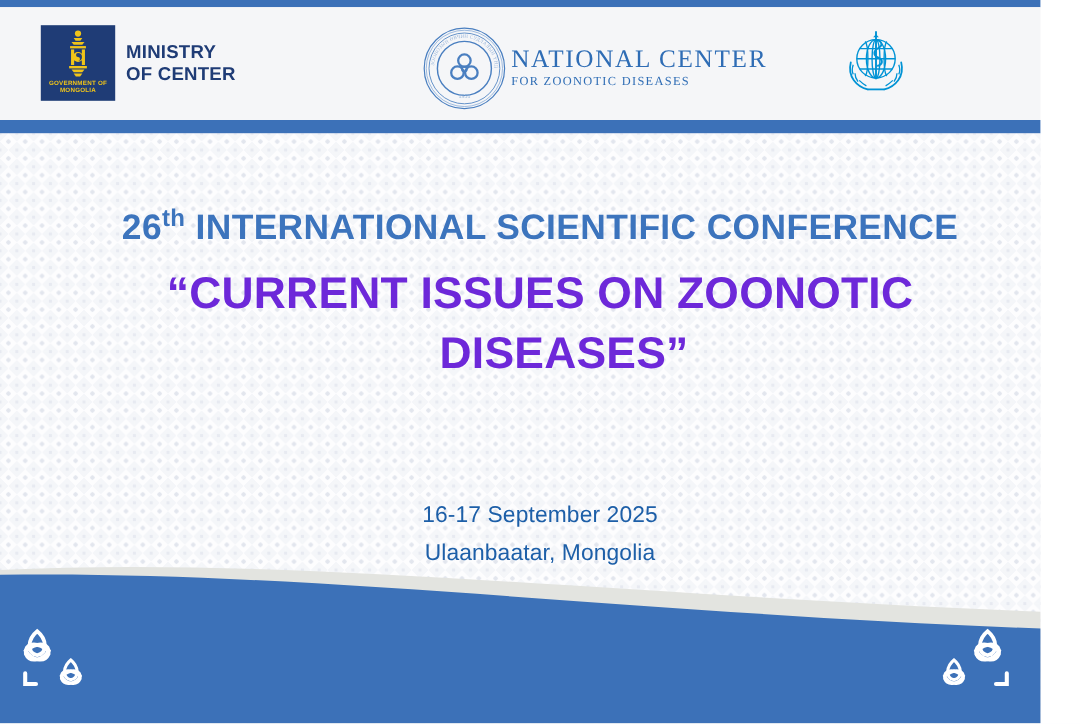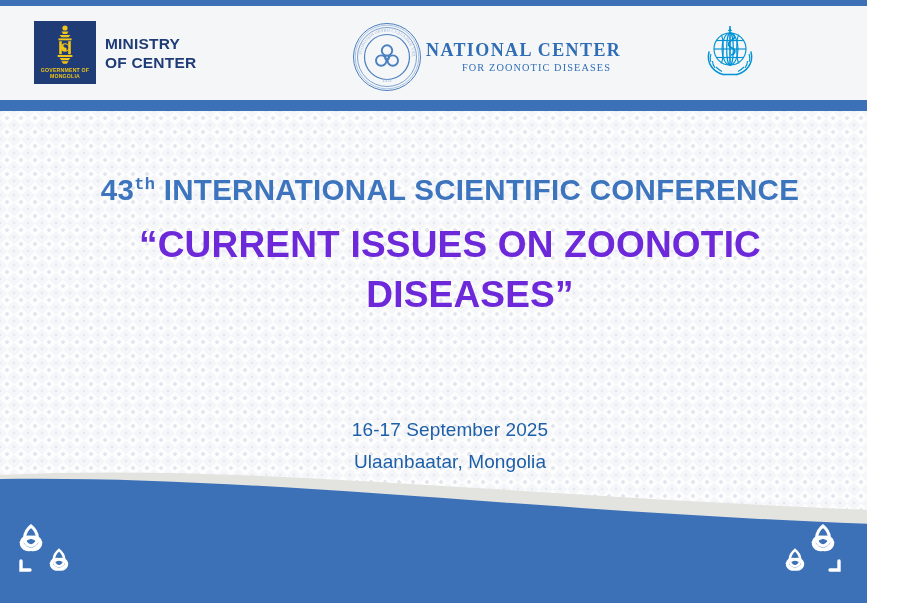--- a/index.html
+++ b/index.html
@@ -48,44 +48,44 @@
   }
   .moh-emb-t1{margin-top:1px;}
   .moh-text{
     color:#1f3c76;font-size:15.5px;font-weight:bold;line-height:19px;letter-spacing:.2px;
   }
 
   .logo-nczd{position:absolute;left:352px;top:22px;display:flex;align-items:center;gap:4px;}
   .nczd-seal{width:70px;height:70px;position:relative;}
   .nczd-text{display:flex;flex-direction:column;line-height:1;}
   .nczd-t1{
-    color:#2f6db5;font-family:"Liberation Serif",serif;font-size:18px;
-    letter-spacing:1.4px;font-weight:700;
+    color:#2f6db5;font-family:"Liberation Serif",serif;font-size:21px;
+    letter-spacing:1.4px;font-weight:400;
   }
   .nczd-t2{
     color:#2f6db5;font-family:"Liberation Serif",serif;font-size:10.3px;
-    letter-spacing:1.1px;margin-top:4px;font-weight:400;margin-left:36px;
+    letter-spacing:1.1px;margin-top:4px;font-weight:400;
   }
 
   .logo-who{position:absolute;left:700px;top:20px;display:flex;align-items:flex-start;gap:7px;}
   .who-emblem{width:60px;height:60px;}
   .who-text{display:flex;flex-direction:column;padding-top:2px;}
   .who-t1,.who-t2{
     color:#0093d5;font-size:18.5px;font-weight:bold;line-height:20px;letter-spacing:-.2px;
   }
   .who-rule{height:1.5px;background:#0093d5;margin:3px 0 3px 0;width:100%;}
   .who-t3{color:#0093d5;font-size:13px;font-weight:bold;text-align:center;line-height:14px;}
 
   
   .title-block{position:absolute;left:0;top:172px;width:900px;text-align:center;}
   .t-conf{
     color:#3c74bd;font-size:29.5px;font-weight:bold;letter-spacing:.3px;
     line-height:36px;white-space:nowrap;
   }
-  .t-conf sup{font-size:17px;vertical-align:super;line-height:0;font-family:Liberation Mono, monospace;}
+  .t-conf sup{font-size:20px;vertical-align:super;line-height:0;}
   .t-quote{
     color:#6d28d9;font-size:37px;font-weight:bold;line-height:50px;
     margin-top:12px;letter-spacing:.2px;
   }
   .t-quote .l2{display:block;margin-left:40px;}
 
   .meta-block{position:absolute;left:0;top:414px;width:900px;text-align:center;}
   .m-date,.m-place{
     color:#1d5fa8;font-size:19px;line-height:32px;letter-spacing:.1px;
   }
@@ -191,21 +191,21 @@
         <path d="M30 6 v40"></path>
       </g>
       <path d="M30 13 c5 1 6 5 2 7 c-4 2 -5 6 0 8 c4.5 2 3.5 6 -1 7" stroke="#0093d5" stroke-width="1.6" fill="none"></path>
       <path d="M30 8.5 l-2.4 2.6 h4.8z" fill="#0093d5"></path>
     </svg>
   </div>
 
   <div class="divbar"></div>
 
   <div class="title-block">
-    <div class="t-conf"><span>43</span><sup>th</sup><span> INTERNATIONAL SCIENTIFIC CONFERENCE</span></div>
+    <div class="t-conf"><span>26</span><sup>th</sup><span> INTERNATIONAL SCIENTIFIC CONFERENCE</span></div>
     <div class="t-quote">
       <span class="l1">“CURRENT ISSUES ON ZOONOTIC</span>
       <span class="l2">DISEASES”</span>
     </div>
   </div>
 
   <div class="meta-block">
     <div class="m-date">16-17 September 2025</div>
     <div class="m-place">Ulaanbaatar, Mongolia</div>
   </div>

